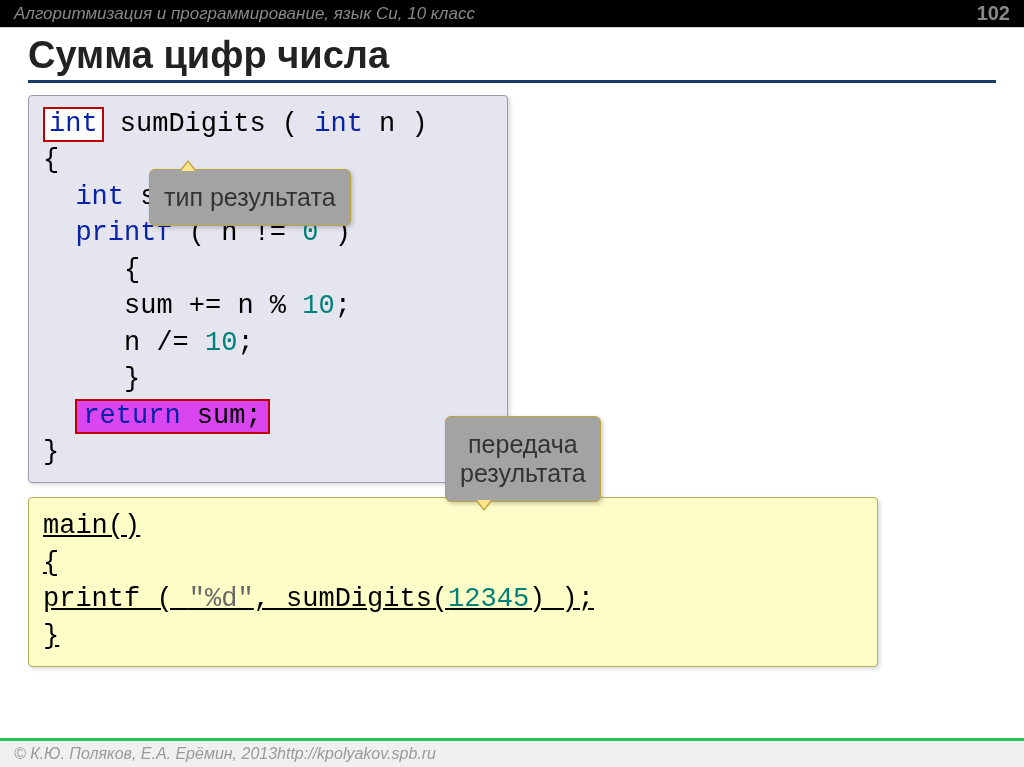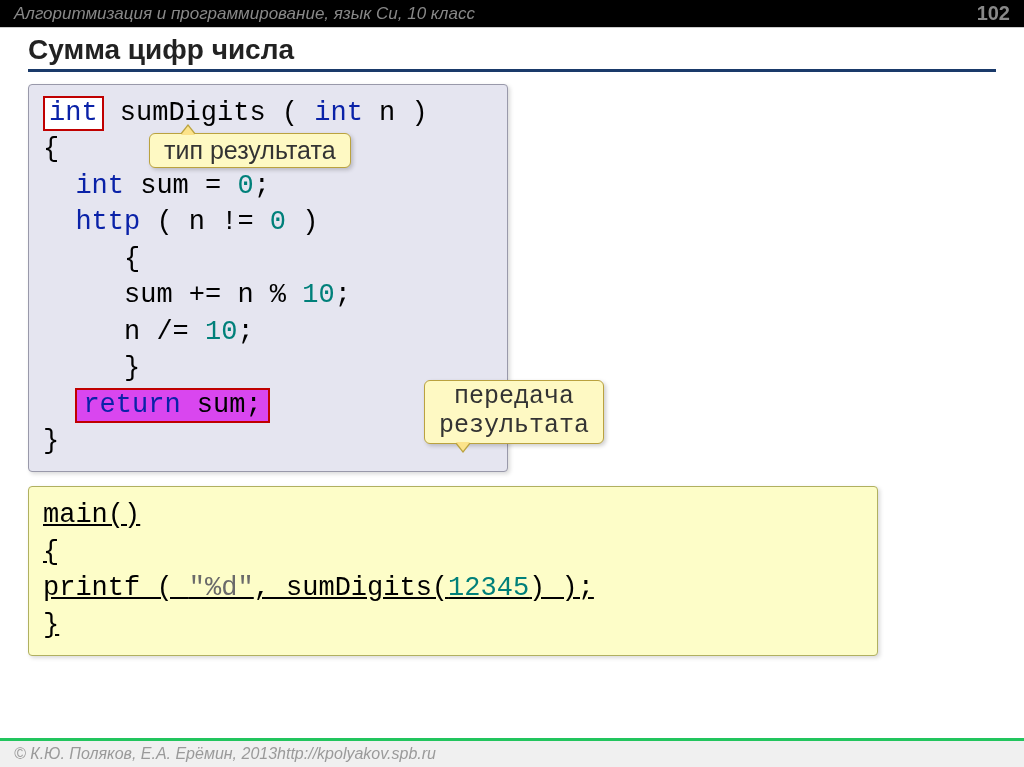--- a/index.html
+++ b/index.html
@@ -28,21 +28,21 @@
   .slide-number {
     font-weight: bold;
     color: #888;
     font-size: 20px;
   }
   .content {
     padding: 6px 28px 0 28px;
   }
   .slide-title {
     color: #222;
-    font-size: 28px;
+    font-size: 38px;
     font-weight: bold;
     border-bottom: 3px solid #1a3a6a;
     padding-bottom: 3px;
     margin-bottom: 12px;
   }
   .code-block-1 {
     background: #e5e5f0;
     border: 1px solid #9999aa;
     border-radius: 4px;
     padding: 10px 14px 12px 14px;
@@ -78,30 +78,31 @@
   }
   .highlight-return {
     border: 2px solid #c00000;
     padding: 0 6px;
     display: inline-block;
     background: #d946ef;
     line-height: 1.15;
   }
   .callout {
     position: absolute;
-    background: #fef9c3;
+    background: #a3a3a3;
     border: 1px solid #baa23f;
     border-radius: 6px;
-    padding: 2px 14px;
+    padding: 13px 14px;
     font-family: Arial, sans-serif;
     font-size: 25px;
     color: #333;
     box-shadow: 2px 2px 4px rgba(0,0,0,0.2);
     text-align: center;
     line-height: 1.15;
+    margin-top: 25px;
   }
   .callout-1 {
     top: 48px;
     left: 120px;
   }
   .callout-1::before {
     content: "";
     position: absolute;
     top: -10px;
     left: 30px;
@@ -113,22 +114,21 @@
     content: "";
     position: absolute;
     top: -8px;
     left: 31px;
     border-left: 7px solid transparent;
     border-right: 7px solid transparent;
     border-bottom: 9px solid #fce38a;
   }
   .callout-2 {
     top: 295px;
-    left: 395px;
-    font-family: Liberation Mono, monospace;
+    left: 416px;
   }
   .callout-2::before {
     content: "";
     position: absolute;
     bottom: -10px;
     left: 30px;
     border-left: 8px solid transparent;
     border-right: 8px solid transparent;
     border-top: 10px solid #baa23f;
   }
@@ -170,21 +170,21 @@
 
 <div class="content">
   <div class="slide-title">Сумма цифр числа</div>
 
   <div class="code-block-1">
     <div>
       <span class="highlight-int"><span class="kw">int</span></span><span> sumDigits ( </span><span class="kw">int</span><span> n )</span>
     </div>
     <div>{</div>
     <div>&nbsp;&nbsp;<span class="kw">int</span><span> sum = </span><span class="num">0</span><span>;</span></div>
-    <div>&nbsp;&nbsp;<span class="kw">http</span><span> ( n != </span><span class="num">0</span><span> )</span></div>
+    <div>&nbsp;&nbsp;<span class="kw">printf</span><span> ( n != </span><span class="num">0</span><span> )</span></div>
     <div>&nbsp;&nbsp;&nbsp;&nbsp;&nbsp;<span>{</span></div>
     <div>&nbsp;&nbsp;&nbsp;&nbsp;&nbsp;<span>sum += n % </span><span class="num">10</span><span>;</span></div>
     <div>&nbsp;&nbsp;&nbsp;&nbsp;&nbsp;<span>n /= </span><span class="num">10</span><span>;</span></div>
     <div>&nbsp;&nbsp;&nbsp;&nbsp;&nbsp;<span>}</span></div>
     <div>&nbsp;&nbsp;<span class="highlight-return"><span class="kw">return</span><span> sum;</span></span></div>
     <div>}</div>
 
     <div class="callout callout-1">тип результата</div>
     <div class="callout callout-2">
       <span>передача</span><br>

